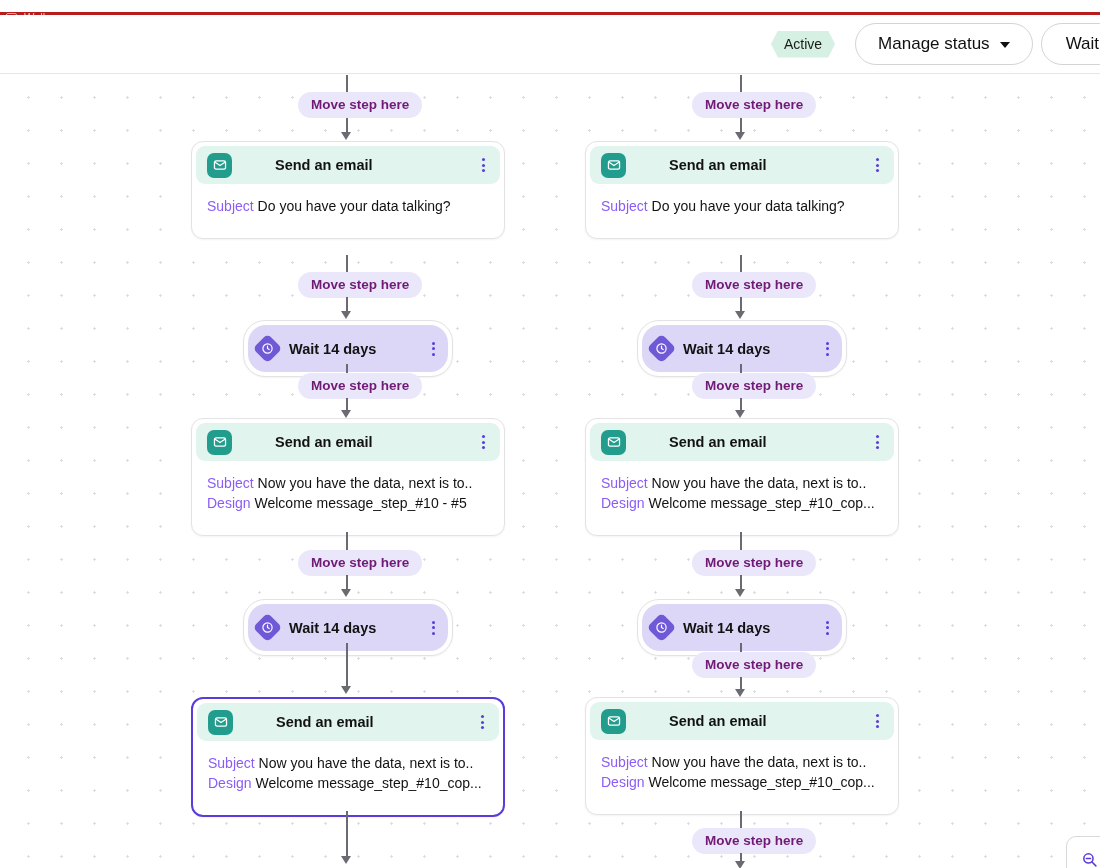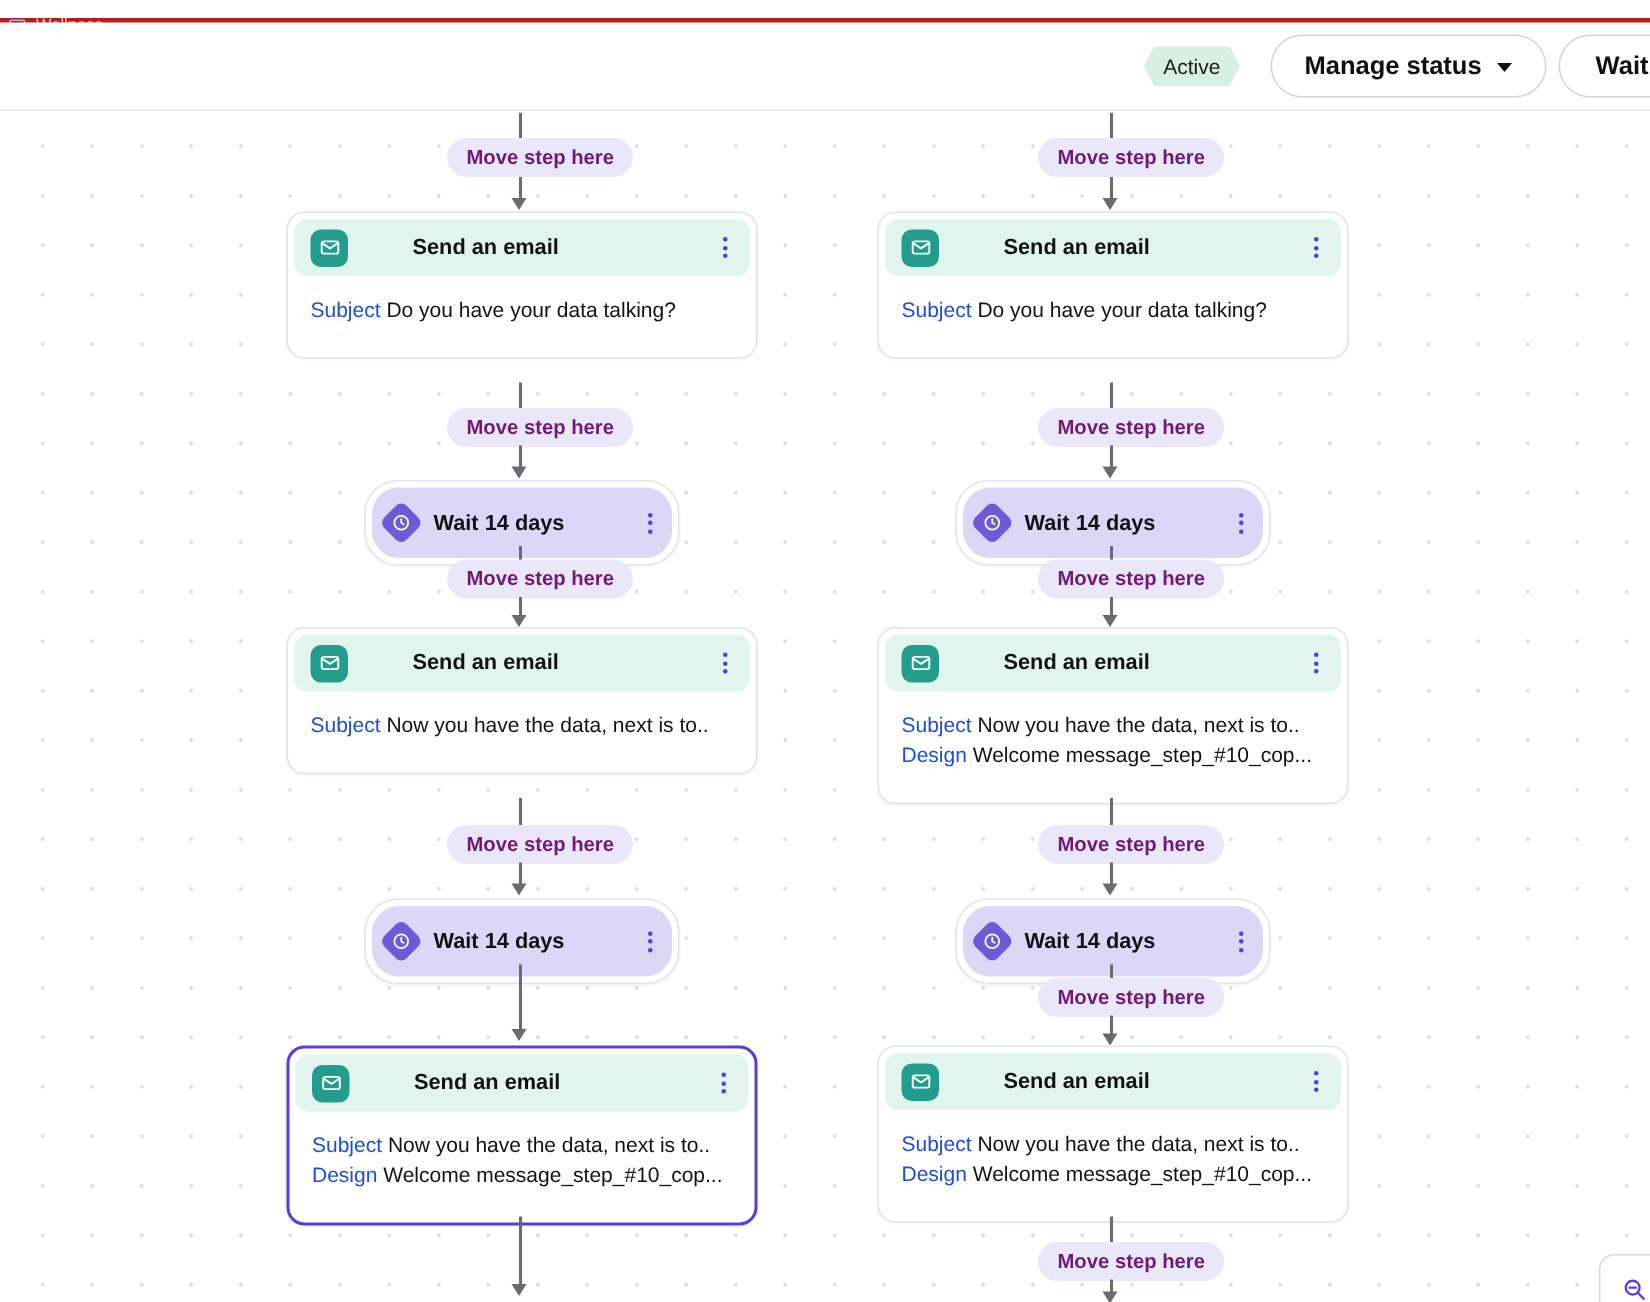--- a/index.html
+++ b/index.html
@@ -65,21 +65,21 @@
   .btn {
     border: 1px solid #d4d4d4;
     background: #fff;
     border-radius: 22px;
     height: 42px;
     display: flex;
     align-items: center;
     gap: 10px;
     padding: 0 22px;
     font-size: 17px;
-    font-weight: bold;
+    font-weight: normal;
     color: #101010;
     white-space: nowrap;
     font-family: "Liberation Sans", sans-serif;
   }
   .btn-manage { margin-right: 8px; }
   .btn-test {
     margin-right: -34px;
     padding: 0 34px 0 24px;
   }
   .chev {
@@ -161,21 +161,21 @@
   .email-body {
     padding: 12px 14px 22px 15px;
   }
   .row {
     font-size: 14px;
     line-height: 20px;
     color: #121212;
     white-space: nowrap;
     overflow: hidden;
   }
-  .row .lbl { color: #1d4ed8; }
+  .row .lbl { color: #8b5cf6; }
 
   
   .wait-wrap {
     width: 210px;
     background: #ffffff;
     border: 1px solid #e3e3e6;
     border-radius: 22px;
     padding: 4px;
     box-shadow: 0 1px 2px rgba(16,16,30,.05);
   }
@@ -349,20 +349,24 @@
             <i></i>
             <i></i>
             <i></i>
           </span>
       </div>
       <div class="email-body">
         <div class="row">
           <span class="lbl">Subject</span>
           <span>Now you have the data, next is to..</span>
         </div>
+        <div class="row">
+          <span class="lbl">Design</span>
+          <span>Welcome message_step_#10 - #5</span>
+        </div>
       </div>
     </div>
   </div>
 
   <div class="conn" style="left:346px; top:457px; height:22px;"></div>
   <div class="drop-pill" style="left:298px; top:475px;">Move step here</div>
   <div class="conn" style="left:346px; top:500px; height:15px;"></div>
   <div class="arrow-head" style="left:341px; top:514px;"></div>
 
   <div class="node" style="left:243px; top:524px;">

